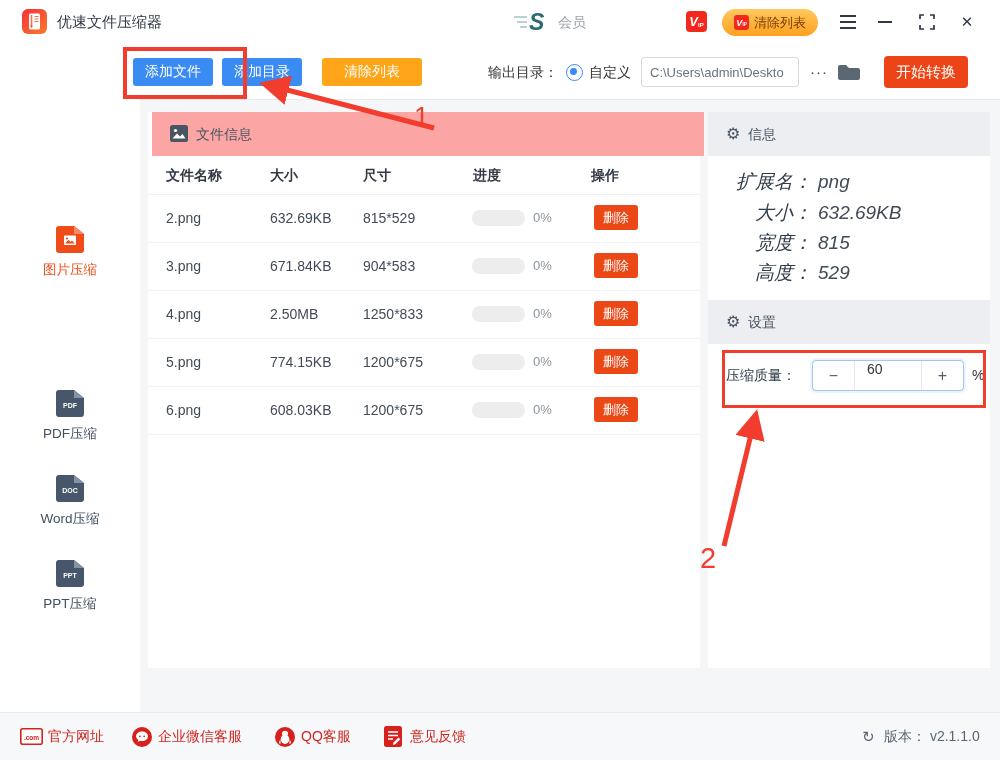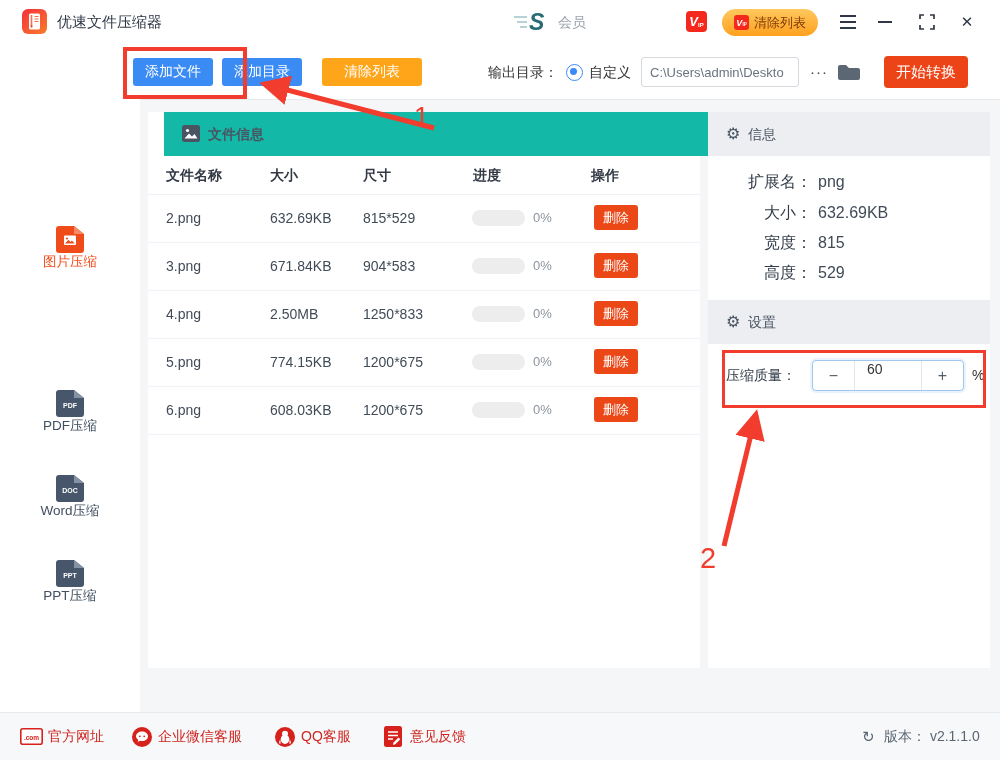--- a/index.html
+++ b/index.html
@@ -38,47 +38,47 @@
   .custom-label{position:absolute;left:589px;top:44px;height:56px;line-height:56px;font-size:14px;color:#333;}
   .path-input{position:absolute;left:641px;top:57px;width:140px;height:28px;border:1px solid #d7dbe0;border-radius:3px;padding:0 8px;font-size:13px;color:#6a7380;font-family:inherit;background:#fff;}
   .more-btn{position:absolute;left:806px;top:57px;width:26px;height:30px;font-size:15px;color:#444;letter-spacing:1px;line-height:30px;text-align:center;}
   .folder-btn{position:absolute;left:836px;top:60px;width:26px;height:24px;}
   .start-btn{position:absolute;left:884px;top:56px;width:84px;height:32px;background:#ec4417;border-radius:4px;color:#fff;font-size:15px;}
 
   
   .sidebar{position:absolute;left:0;top:100px;width:140px;height:612px;background:#fff;}
   .side-item{position:absolute;left:0;width:140px;height:78px;text-align:center;}
   .side-item svg{display:block;margin:0 auto;}
-  .side-label{display:block;margin-top:0;font-size:13.5px;color:#415060;}
+  .side-label{display:block;margin-top:8px;font-size:13.5px;color:#415060;}
   .side-item.active .side-label{color:#f04c1a;}
   .si-0{top:126px}.si-1{top:205px}.si-2{top:290px}.si-3{top:375px}.si-4{top:460px}
 
   
   .file-panel{position:absolute;left:148px;top:112px;width:552px;height:556px;background:#fff;}
-  .panel-head{position:absolute;left:16px;top:0;width:100%;height:44px;background:#14b8a6;font-weight:bold;}
+  .panel-head{position:absolute;left:4px;top:0;width:100%;height:44px;background:#fca5a5;}
   .panel-head .ph-icon{position:absolute;left:18px;top:13px;}
   .panel-head .ph-title{position:absolute;left:44px;top:0;height:44px;line-height:44px;font-size:14px;color:#4a5563;}
   .col-row{position:absolute;left:0;top:44px;width:552px;height:38px;border-bottom:1px solid #eef0f3;background:#fff;}
   .col{position:absolute;top:0;height:38px;line-height:38px;font-size:14px;font-weight:bold;color:#333a45;}
   .col0{left:18px}.col1{left:122px}.col2{left:215px}.col3{left:325px}.col4{left:443px}
   .trow{position:absolute;left:0;width:552px;height:48px;border-bottom:1px solid #f1f3f6;}
   .tr0{top:82px}.tr1{top:130px}.tr2{top:178px}.tr3{top:226px}.tr4{top:274px}
   .cell{position:absolute;top:0;height:48px;line-height:48px;font-size:14px;color:#414b57;}
   .c-name{left:18px}.c-size{left:122px}.c-dims{left:215px}.c-pct{left:385px;color:#8b939c;font-size:13px;}
   .pbar{position:absolute;left:324px;top:16px;width:53px;height:16px;border-radius:8px;background:#ededee;}
   .del-btn{position:absolute;left:446px;top:11px;width:44px;height:25px;background:#eb4717;border-radius:3px;color:#fff;font-size:13px;}
 
   
   .right-panel{position:absolute;left:708px;top:112px;width:282px;height:556px;background:#fff;}
   .rp-head{position:absolute;left:0;width:282px;height:44px;background:#eceef1;}
   .rp-head .gear{position:absolute;left:18px;top:0;height:44px;line-height:44px;font-size:16px;color:#4a5563;}
   .rp-head .rp-title{position:absolute;left:40px;top:0;height:44px;line-height:44px;font-size:14px;color:#4a5563;}
   .rp-info-head{top:0;}
   .rp-set-head{top:188px;}
-  .ifield{position:absolute;height:22px;line-height:22px;font-size:16px;}
+  .ifield{position:absolute;height:22px;line-height:22px;font-size:19px;font-style:italic;}
   .iflabel{left:0;width:104px;text-align:right;color:#323c49;}
   .ifvalue{left:110px;color:#414b57;}
   .if0{top:59px}.if1{top:90px}.if2{top:120px}.if3{top:150px}
   .q-label{position:absolute;left:0;top:248px;width:88px;height:31px;line-height:31px;text-align:right;font-size:14px;color:#323c49;}
   .stepper{position:absolute;left:104px;top:248px;width:152px;height:31px;border:1px solid #9fc8ef;border-radius:4px;box-shadow:0 0 0 2px rgba(80,160,245,.12);background:#fff;box-sizing:border-box;display:flex;}
   .step-btn{width:42px;height:100%;font-size:16px;color:#55606c;line-height:29px;text-align:center;flex:none;}
   .step-minus{border-right:1px solid #e3e7ea;}
   .step-plus{border-left:1px solid #e3e7ea;}
   .q-input{flex:1;min-width:0;border:none;outline:none;padding:0 0 13px 12px;font-size:14px;color:#333;font-family:inherit;}
   .q-unit{position:absolute;left:264px;top:248px;height:31px;line-height:31px;font-size:14px;color:#333;}

